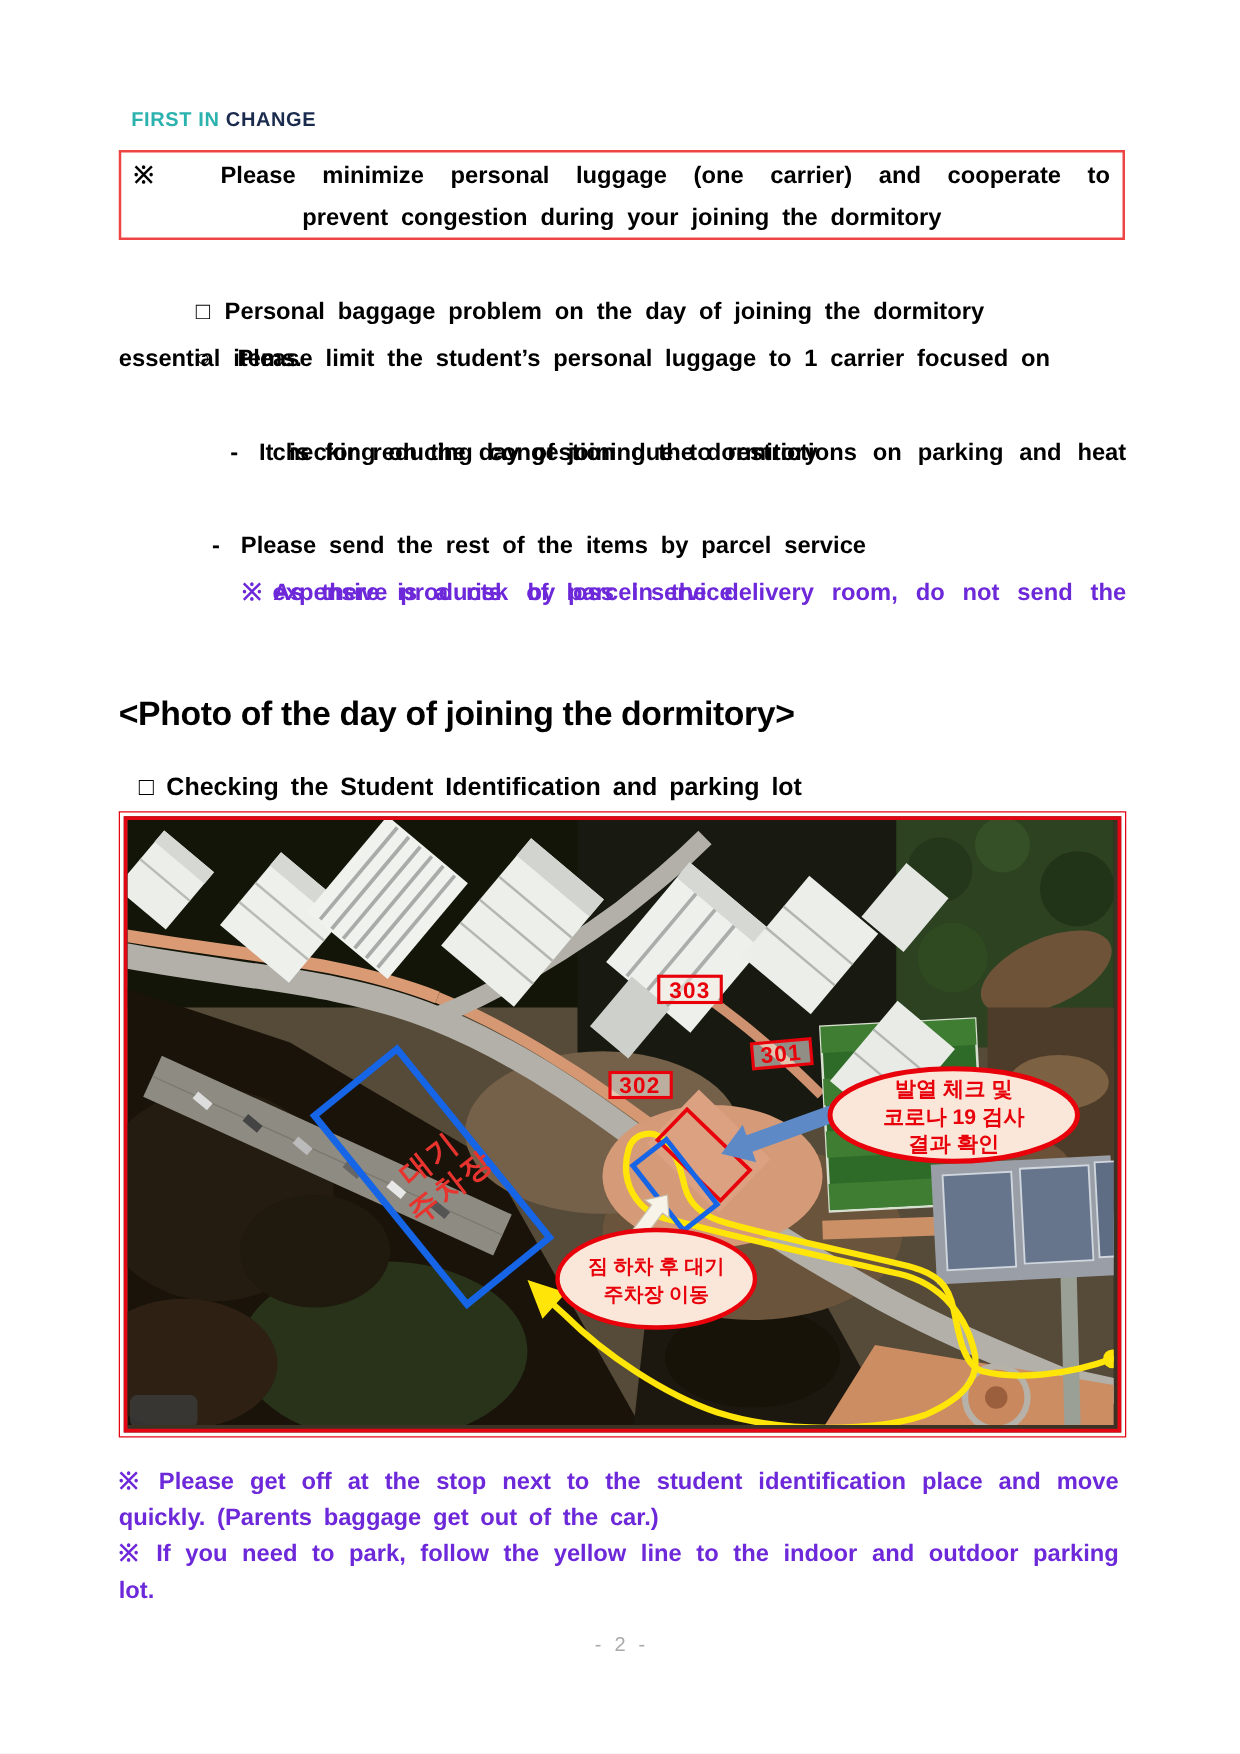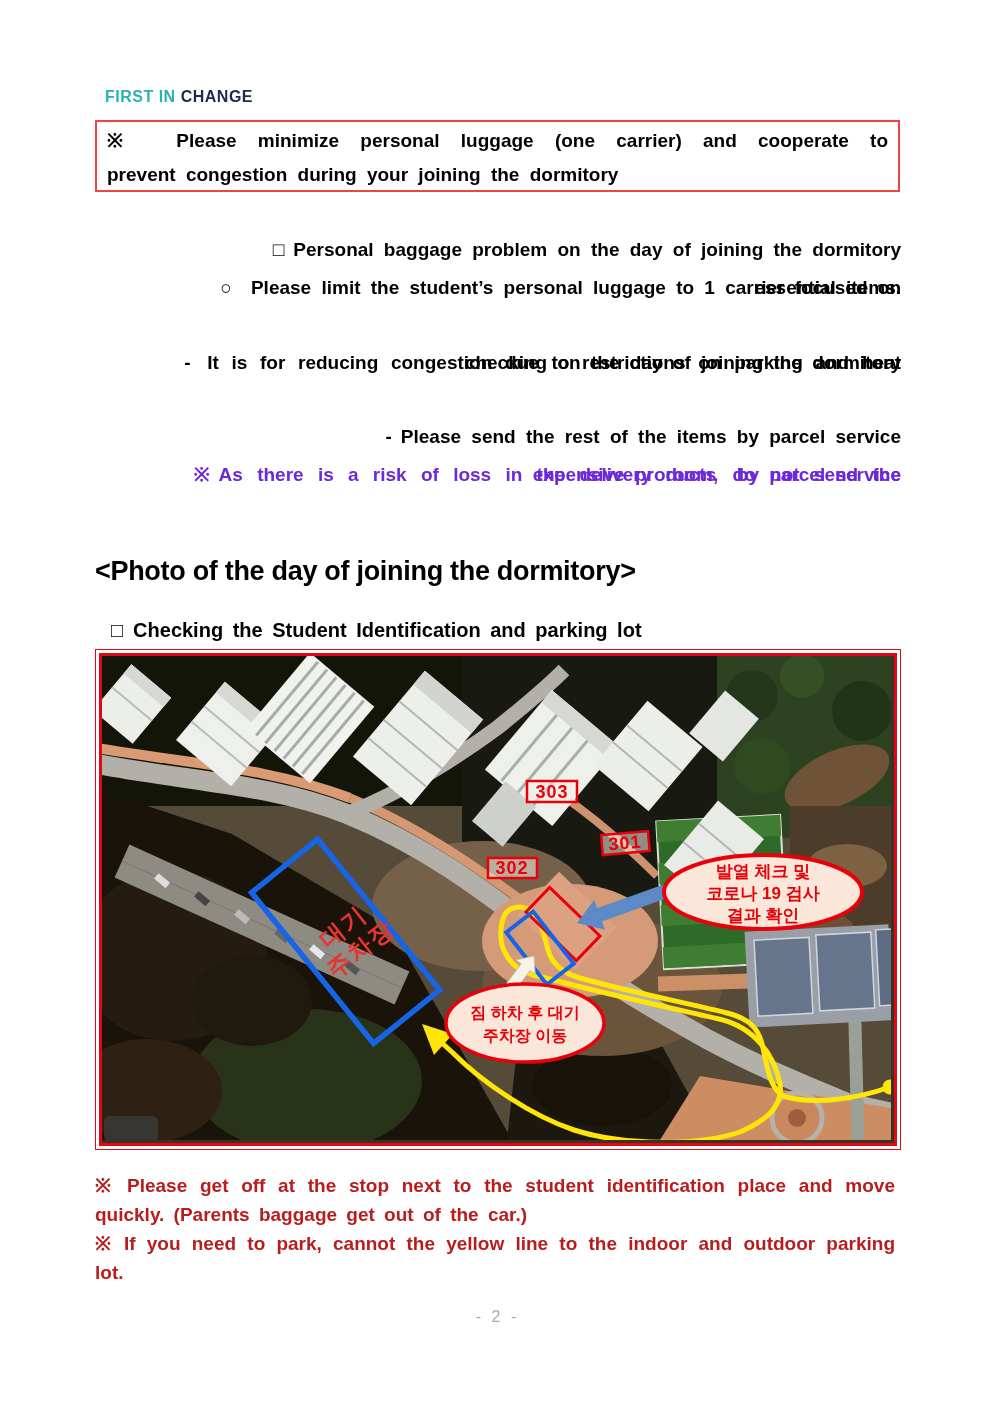--- a/index.html
+++ b/index.html
@@ -7,46 +7,46 @@
         font-family:"Liberation Sans",sans-serif;color:#000;overflow:hidden;}
 
   
   .logo{position:absolute;left:105px;top:88px;font-size:16px;font-weight:700;letter-spacing:.5px;}
   .logo .teal{color:#2cb2ae;}
   .logo .navy{color:#1b2b4e;margin-left:5px;}
 
   
   .notice-box{position:absolute;left:95px;top:120px;width:805px;height:72px;box-sizing:border-box;
               border:2px solid #ef4444;padding:2px 10px;}
-  .notice-box .bline{font-size:19px;font-weight:700;line-height:34px;word-spacing:5px;white-space:pre-wrap;}
+  .notice-box .bline{font-size:19px;font-weight:700;line-height:34px;word-spacing:5px;white-space:pre-wrap;text-align:center;}
   .jlast{text-align:justify;text-align-last:justify;}
 
   
   .body-text{position:absolute;left:95px;top:194px;width:806px;}
-  .line{font-size:19px;font-weight:700;line-height:37.4px;height:37.4px;word-spacing:5px;white-space:pre-wrap;text-align:right;}
+  .line{font-size:19px;font-weight:700;line-height:37.4px;height:37.4px;word-spacing:5px;white-space:pre-wrap;}
   .line .pre{display:inline-block;min-width:14px;margin-right:9px;}
   .indent1{padding-left:13px;}
   .indent2{padding-left:123px;}
   .blue{color:#6d28d9;}
 
   
   .photo-heading{position:absolute;left:95px;top:556px;width:805px;
                  font-size:27px;font-weight:700;letter-spacing:-.3px;}
   .caption-line{position:absolute;left:95px;top:612px;width:806px;font-size:20px;font-weight:700;line-height:36px;word-spacing:4px;margin-left:16px;}
   .caption-line .pre{display:inline-block;margin-right:10px;}
 
   
   .photo-frame{position:absolute;left:95px;top:649px;width:806px;height:501px;box-sizing:border-box;
                border:1.5px solid #e30613;padding:3px;background:#fff;}
   .photo-inner{width:100%;height:100%;box-sizing:border-box;border:3px solid #e30613;overflow:hidden;background:#3a3325;}
   .photo-inner svg{display:block;}
   svg text{font-family:"Liberation Sans",sans-serif;}
 
   
-  .red-notes{position:absolute;left:95px;top:1171px;width:800px;color:#b91c1c;}
+  .red-notes{position:absolute;left:95px;top:1171px;width:800px;color:#6d28d9;}
   .nline{font-size:19px;font-weight:700;line-height:29px;word-spacing:4px;white-space:pre-wrap;}
 
   .page-num{position:absolute;left:0;top:1308px;width:992px;text-align:center;
             font-size:16px;color:#a9a9a9;word-spacing:6px;}
 </style>
 </head>
 <body>
 
 <div class="page">
 
@@ -277,19 +277,19 @@
             <text x="423" y="385">주차장 이동</text>
           </g>
         </g>
       </svg>
     </div>
   </div>
 
   <div class="red-notes">
     <div class="nline jlast">※ Please get off at the stop next to the student identification place and move</div>
     <div class="nline">quickly. (Parents baggage get out of the car.)</div>
-    <div class="nline jlast">※ If you need to park, cannot the yellow line to the indoor and outdoor parking</div>
+    <div class="nline jlast">※ If you need to park, follow the yellow line to the indoor and outdoor parking</div>
     <div class="nline">lot.</div>
   </div>
 
   <div class="page-num">- 2 -</div>
 
 </div>
 
 </body></html>

